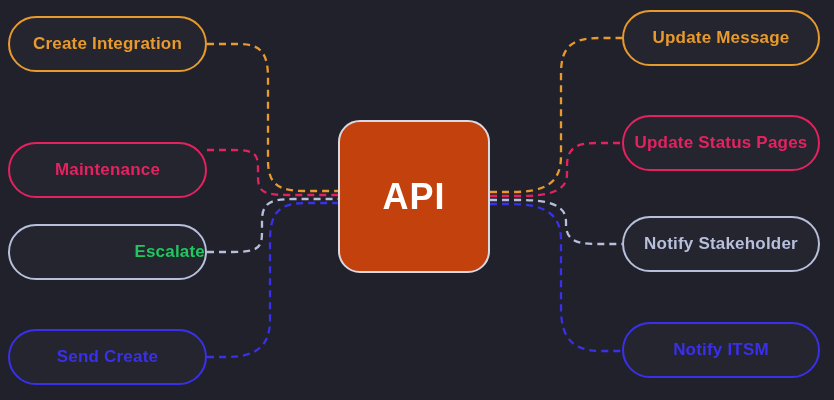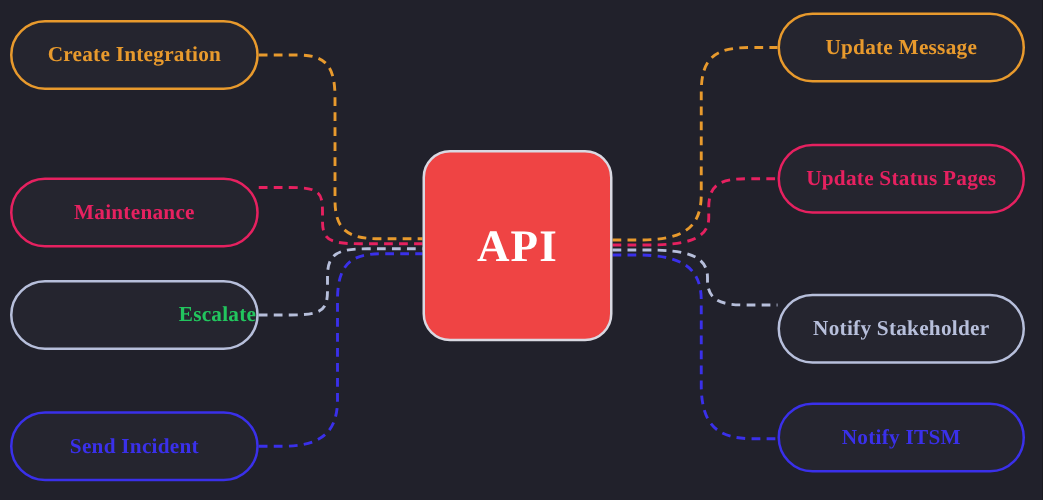--- a/index.html
+++ b/index.html
@@ -5,21 +5,21 @@
   html, body {
     margin: 0;
     padding: 0;
     background: #16161d;
   }
   .stage {
     position: relative;
     width: 834px;
     height: 400px;
     overflow: hidden;
-    font-family: Liberation Serif, serif;
+    font-family: Liberation Sans, sans-serif;
   }
   .links {
     position: absolute;
     left: 0;
     top: 0;
     width: 834px;
     height: 400px;
   }
   .links path {
     fill: none;
@@ -43,21 +43,21 @@
     cursor: pointer;
   }
   .node-left  { left: 8px;   width: 199px; }
   .node-right { left: 622px; width: 198px; }
   .pos-l0 { top: 16px; }
   .pos-l1 { top: 122px; }
   .pos-l2 { top: 224px; }
   .pos-l3 { top: 329px; }
   .pos-r0 { top: 10px; }
   .pos-r1 { top: 115px; justify-content: center; }
-  .pos-r2 { top: 216px; margin-top: 19px; }
+  .pos-r2 { top: 216px; }
   .pos-r3 { top: 322px; }
   .api-node {
     position: absolute;
     left: 338px;
     top: 120px;
     width: 152px;
     height: 153px;
     border: 2px solid;
     border-radius: 22px;
     box-sizing: border-box;
@@ -90,24 +90,24 @@
   <div class="node node-left pos-l0" style="border-color: rgb(232, 154, 45); color: rgb(232, 154, 45);">
     <span>Create Integration</span>
   </div>
   <div class="node node-left pos-l1" style="border-color: rgb(230, 33, 96); color: rgb(230, 33, 96); margin-top: 20px;">
     <span>Maintenance</span>
   </div>
   <div class="node node-left pos-l2" style="border-color: rgb(183, 191, 219); color: #22c55e; justify-content: flex-end;">
     <span>Escalate</span>
   </div>
   <div class="node node-left pos-l3" style="border-color: rgb(58, 48, 234); color: rgb(58, 48, 234);">
-    <span>Send Incident</span>
+    <span>Send Create</span>
   </div>
 
-  <div class="api-node" style="background: #ef4444; border-color: rgb(217, 217, 226); color: rgb(255, 255, 255);">
+  <div class="api-node" style="background: #c2410c; border-color: rgb(217, 217, 226); color: rgb(255, 255, 255);">
     <span>API</span>
   </div>
 
   <div class="node node-right pos-r0" style="border-color: rgb(232, 154, 45); color: rgb(232, 154, 45);">
     <span>Update Message</span>
   </div>
   <div class="node node-right pos-r1" style="border-color: rgb(230, 33, 96); color: rgb(230, 33, 96);">
     <span>Update Status Pages</span>
   </div>
   <div class="node node-right pos-r2" style="border-color: rgb(183, 191, 219); color: rgb(183, 191, 219);">

